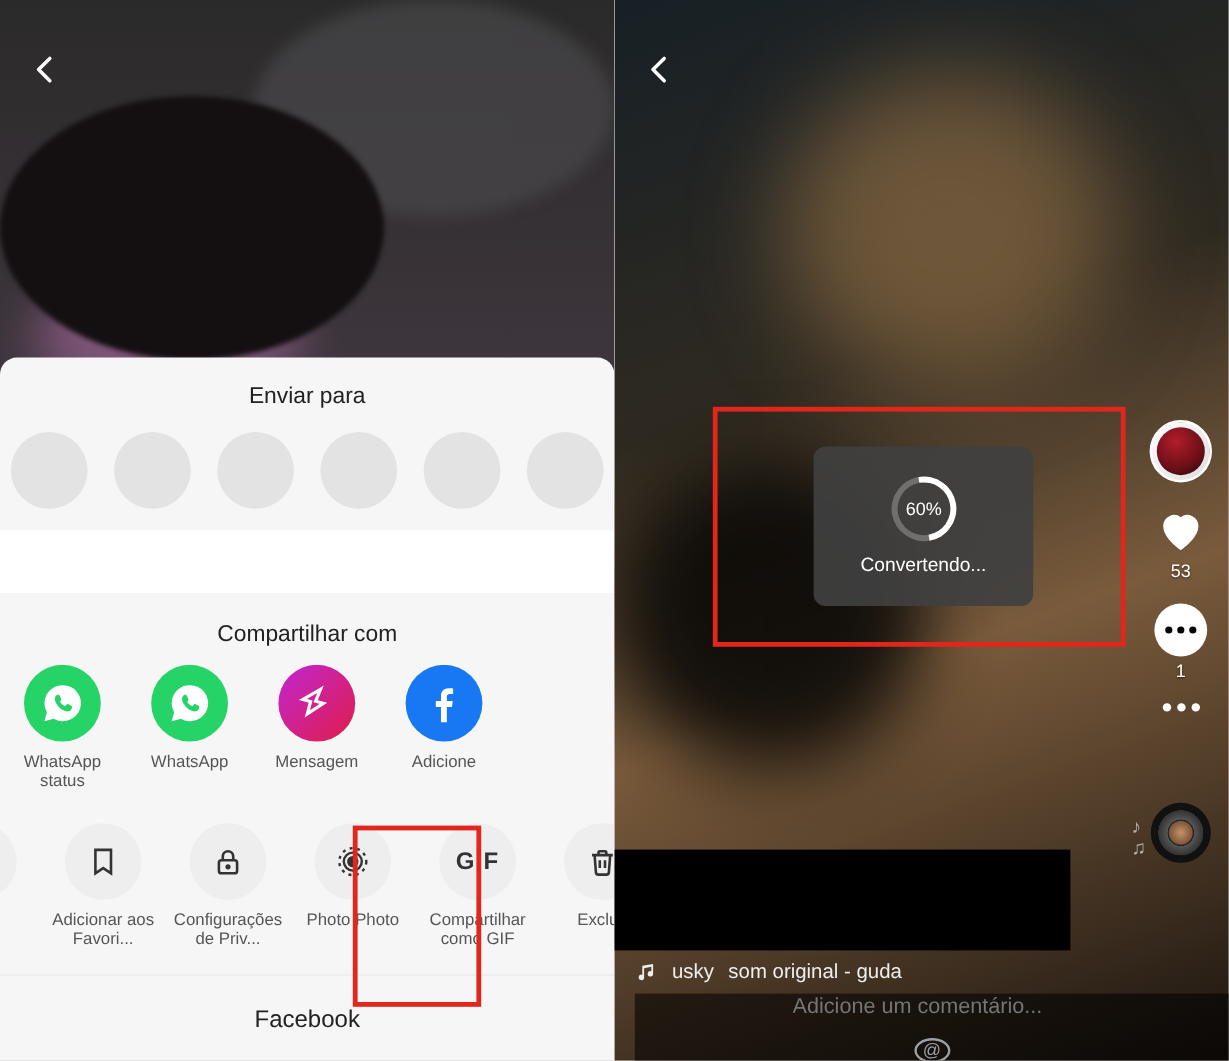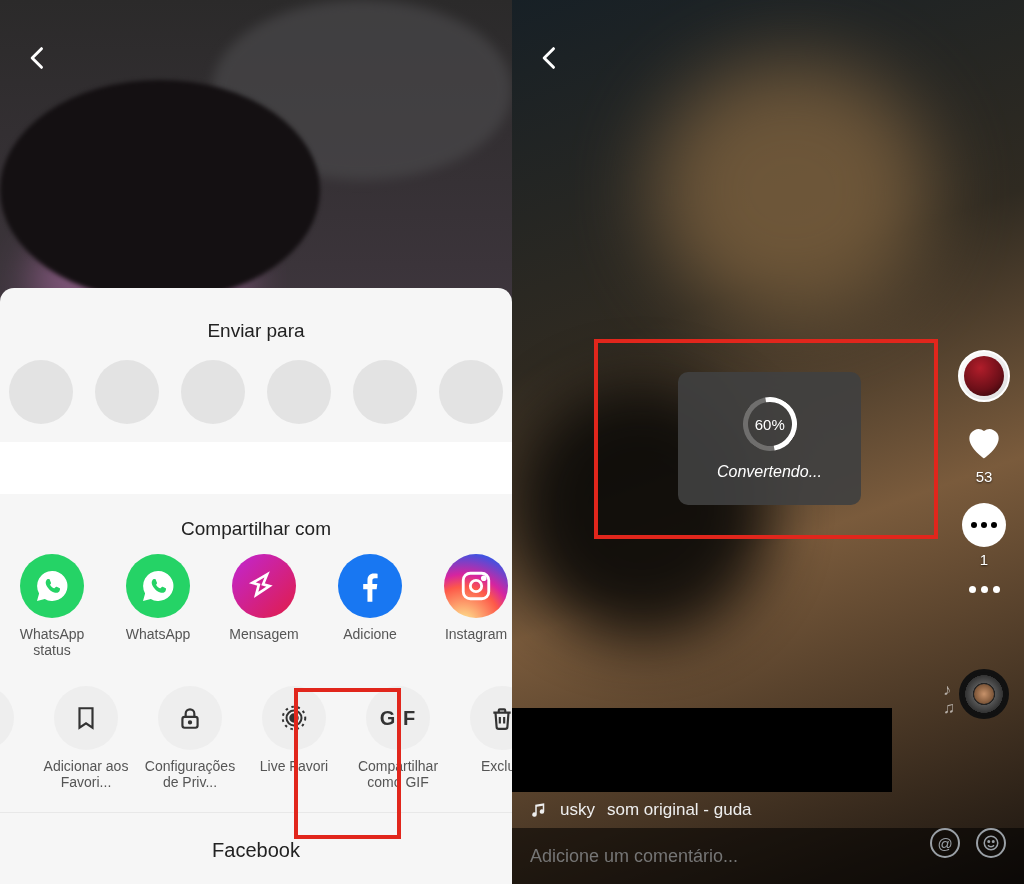--- a/index.html
+++ b/index.html
@@ -8,21 +8,21 @@
   .panel { position: relative; width: 512px; height: 884px; overflow: hidden; }
 
   
   .panel-left .video-bg { position: absolute; inset: 0; background: linear-gradient(180deg,#2b2a2a 0%, #3b343a 30%, #4b3e4d 55%, #7a4a6a 70%, #3b3b3b 100%); }
   .panel-left .blob1 { position:absolute; left:0; top:80px; width:320px; height:220px; background:#141012; border-radius:50%; filter:blur(2px); }
   .panel-left .blob2 { position:absolute; right:0; top:0; width:300px; height:180px; background:#49484a; border-radius:50%; filter:blur(6px); opacity:.7;}
   .panel-left .blob3 { position:absolute; left:30px; top:220px; width:220px; height:120px; background:#a96aa0; border-radius:50%; filter:blur(20px); opacity:.6;}
   .back-btn { position:absolute; top:44px; left:24px; z-index:5;}
   .back-btn svg{ width:28px; height:28px; }
 
-  .sheet { position:absolute; left:0; right:0; bottom:0; background:#f6f6f6; border-top-left-radius:14px; border-top-right-radius:14px; padding-top:32px; }
+  .sheet { position:absolute; left:0; right:0; bottom:0; background:#f6f6f6; border-top-left-radius:14px; border-top-right-radius:14px; padding-top:22px; }
   .section-title { text-align:center; font-size:19px; color:#222; margin-bottom:14px; }
   .avatars-row { display:flex; gap:22px; justify-content:center; padding:4px 0 10px; overflow:hidden; }
   .avatar-ph { width:64px; height:64px; border-radius:50%; background:#e3e3e3; flex:0 0 auto;}
   .avatars-row .edge-left{ margin-left:-40px;}
   .avatars-row .edge-right{ margin-right:-40px;}
   .white-bar{ height:52px; background:#fff; margin:8px 0 24px;}
   .share-row{ display:flex; gap:14px; padding:0 6px; overflow:hidden;}
   .share-item{ width:92px; flex:0 0 92px; display:flex; flex-direction:column; align-items:center; gap:8px;}
   .share-icon{ width:64px; height:64px; border-radius:50%; display:flex; align-items:center; justify-content:center;}
   .share-label{ font-size:14px; color:#555; text-align:center; line-height:1.15; height:32px; overflow:hidden;}
@@ -55,28 +55,28 @@
   .rail-label{ font-size:15px; text-shadow:0 1px 2px rgba(0,0,0,.6);}
   .heart{ width:44px; height:44px;}
   .bubble{ width:44px; height:44px; border-radius:50%; background:#fff; display:flex; align-items:center; justify-content:center; gap:4px;}
   .bubble .dot{ width:6px;height:6px;border-radius:50%;background:#000;}
   .dots3{ display:flex; gap:5px;}
   .dots3 span{ width:7px;height:7px;border-radius:50%;background:#fff;}
   .disc{ width:50px;height:50px;border-radius:50%; background:radial-gradient(circle,#222 35%,#555 36%,#333 60%,#111 61%); border:3px solid #111; position:relative;}
   .disc::after{content:""; position:absolute; inset:12px; border-radius:50%; background:radial-gradient(circle,#c7926a,#5a3a22);}
   .notes{ position:absolute; right:54px; top:12px; color:rgba(255,255,255,.6); font-size:16px;}
   .music-row{ position:absolute; left:18px; bottom:64px; color:#eee; font-size:17px; display:flex; align-items:center; gap:12px;justify-content:space-between;}
-  .comment-bar{ position:absolute; left:0; right:0; bottom:0; height:56px; background:rgba(0,0,0,.55); display:flex; padding:0 18px; gap:16px; color:#9aa0a6;}
+  .comment-bar{ position:absolute; left:17px; right:0; bottom:0; height:56px; background:rgba(0,0,0,.55); display:flex; align-items:center; padding:0 18px; gap:16px; color:#9aa0a6;flex-direction:column;}
   .comment-bar input{ flex:1; background:transparent; border:0; color:#9aa0a6; font-size:18px; outline:none;}
   .at, .smile{ width:30px;height:30px; border:2px solid #9aa0a6; border-radius:50%; display:flex; align-items:center; justify-content:center; font-size:15px; color:#9aa0a6;}
 
   .progress-box{ position:absolute; left:166px; top:372px; width:183px; height:133px; background:rgba(64,64,64,.92); border-radius:10px; display:flex; flex-direction:column; align-items:center; justify-content:center; gap:12px; color:#fff;}
   .spinner{ width:54px; height:54px; border-radius:50%; border:5px solid rgba(255,255,255,.25); border-top-color:#fff; border-right-color:#fff; transform:rotate(35deg); display:flex; align-items:center; justify-content:center;}
   .spinner span{ transform:rotate(-35deg); font-size:15px;}
-  .progress-label{ font-size:16px;font-style:italic;}
+  .progress-label{ font-size:16px;}
   .hl-right{ left:82px; width:344px; top:339px; height:200px;}
 
   svg{display:block;}
 </style>
 </head>
 <body>
 
 <div class="container">
 
   <div class="panel panel-left">
@@ -130,30 +130,20 @@
           <div class="share-label">Mensagem</div>
         </div>
         <div class="share-item">
           <div class="share-icon fb">
             <svg width="38" height="38" viewBox="0 0 24 24" fill="#fff">
                 <path d="M13.5 22v-8h2.7l.4-3.2h-3.1V8.7c0-.9.3-1.6 1.6-1.6h1.7V4.2c-.3 0-1.3-.1-2.4-.1-2.4 0-4 1.5-4 4.2v2.5H7.7V14h2.7v8h3.1z"></path>
               </svg>
           </div>
           <div class="share-label">Adicione</div>
         </div>
-        <div class="share-item">
-          <div class="share-icon ig">
-            <svg width="34" height="34" viewBox="0 0 24 24" fill="none" stroke="#fff" stroke-width="2">
-                <rect x="3" y="3" width="18" height="18" rx="5"></rect>
-                <circle cx="12" cy="12" r="4"></circle>
-                <circle cx="17.5" cy="6.5" r="1" fill="#fff"></circle>
-              </svg>
-          </div>
-          <div class="share-label">Instagram</div>
-        </div>
 
       </div>
 
       <div class="tools-row">
         <div class="tool-item first">
           <div class="tool-icon"></div>
 
         </div>
         <div class="tool-item">
           <div class="tool-icon">
@@ -174,21 +164,21 @@
           <div class="tool-label">Configurações de Priv...</div>
         </div>
         <div class="tool-item">
           <div class="tool-icon">
             <svg width="30" height="30" viewBox="0 0 24 24" fill="none" stroke="#333" stroke-width="1.6">
                 <circle cx="12" cy="12" r="3" fill="#333"></circle>
                 <circle cx="12" cy="12" r="6"></circle>
                 <circle cx="12" cy="12" r="9" stroke-dasharray="2 3"></circle>
               </svg>
           </div>
-          <div class="tool-label">Live Favori</div>
+          <div class="tool-label">Photo Photo</div>
         </div>
         <div class="tool-item">
           <div class="tool-icon">
               <span class="gif-text">GIF</span>
             </div>
           <div class="tool-label">Compartilhar como GIF</div>
         </div>
         <div class="tool-item">
           <div class="tool-icon">
             <svg width="26" height="26" viewBox="0 0 24 24" fill="none" stroke="#333" stroke-width="2">

